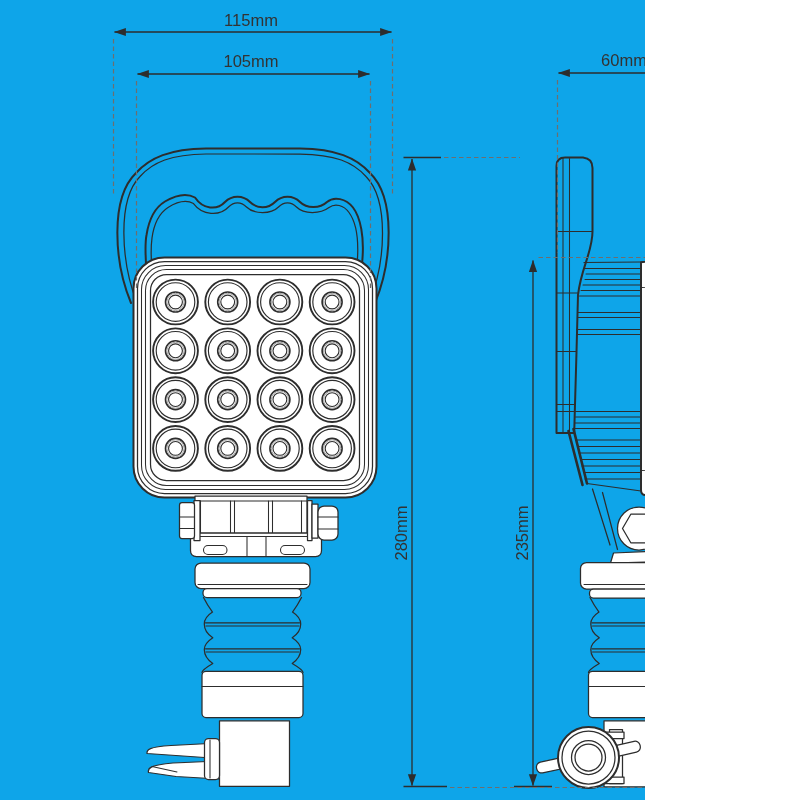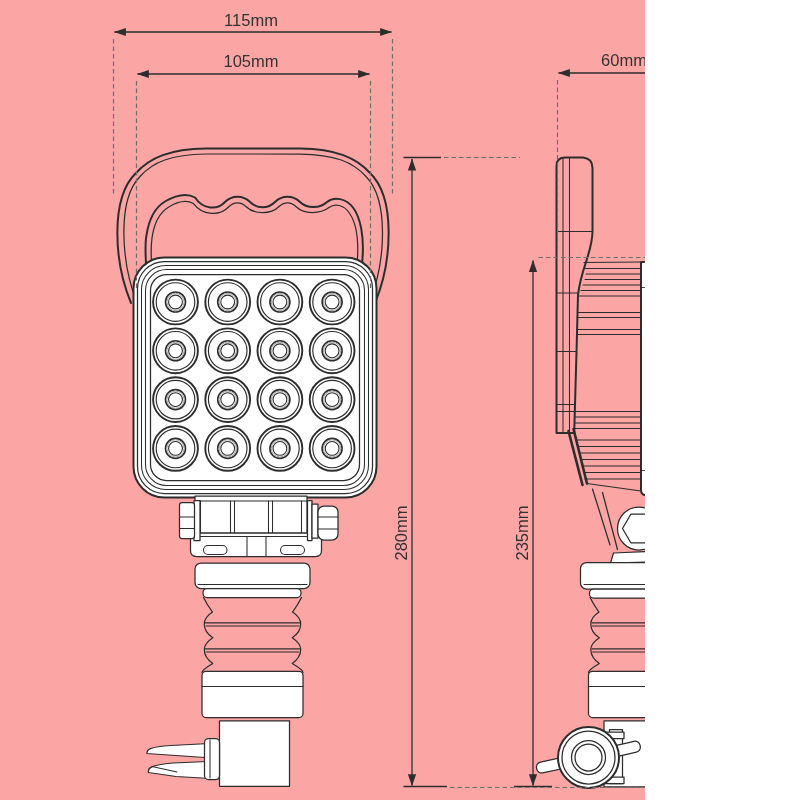--- a/index.html
+++ b/index.html
@@ -1,16 +1,16 @@
 <!DOCTYPE html>
 <html style="--line: #2d2d2d; --dash: #6e6e6e;"><head>
 <meta charset="utf-8">
 <style>
   html,body{margin:0;padding:0;background:#fff;}
-  #stage{position:relative;width:645px;height:800px;background:#fca5a5;overflow:hidden;}
+  #stage{position:relative;width:645px;height:800px;background:#0ea5e9;overflow:hidden;}
   svg{display:block;}
   .ln{stroke:var(--line,#2d2d2d);fill:none;stroke-width:1.25;stroke-linecap:round;stroke-linejoin:round;}
   .thick{stroke-width:2;}
   .thin{stroke-width:1.05;}
   .heavy{stroke-width:2.6;}
   .fillw{fill:#fff;}
   .dash{stroke:var(--dash,#6e6e6e);fill:none;stroke-width:1.2;stroke-dasharray:4.5 3;stroke-linecap:butt;}
   .dim{stroke:var(--line,#2d2d2d);fill:none;stroke-width:1.3;}
   .dimlabel{font:16.5px "Liberation Sans","DejaVu Sans",sans-serif;fill:#333;}
   marker path{fill:var(--line,#2d2d2d);}

